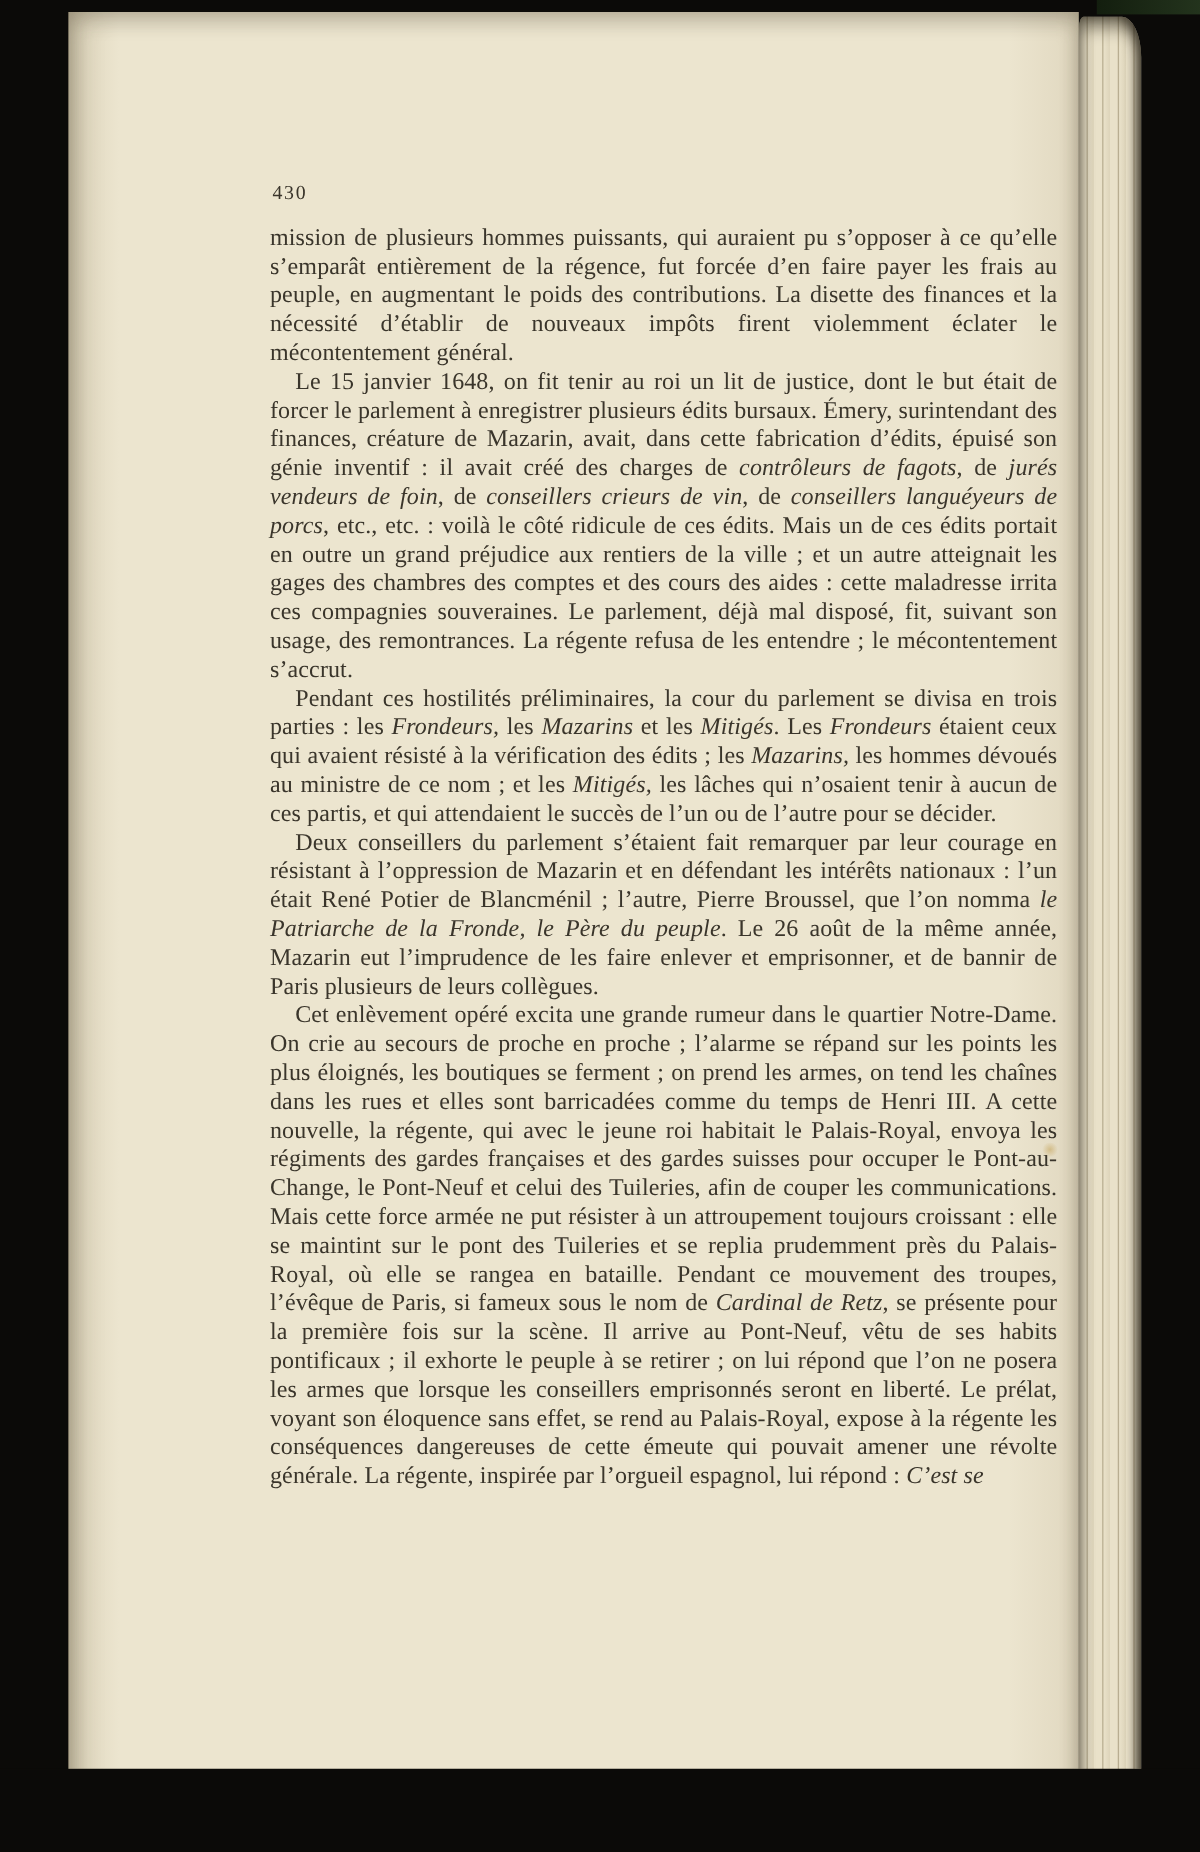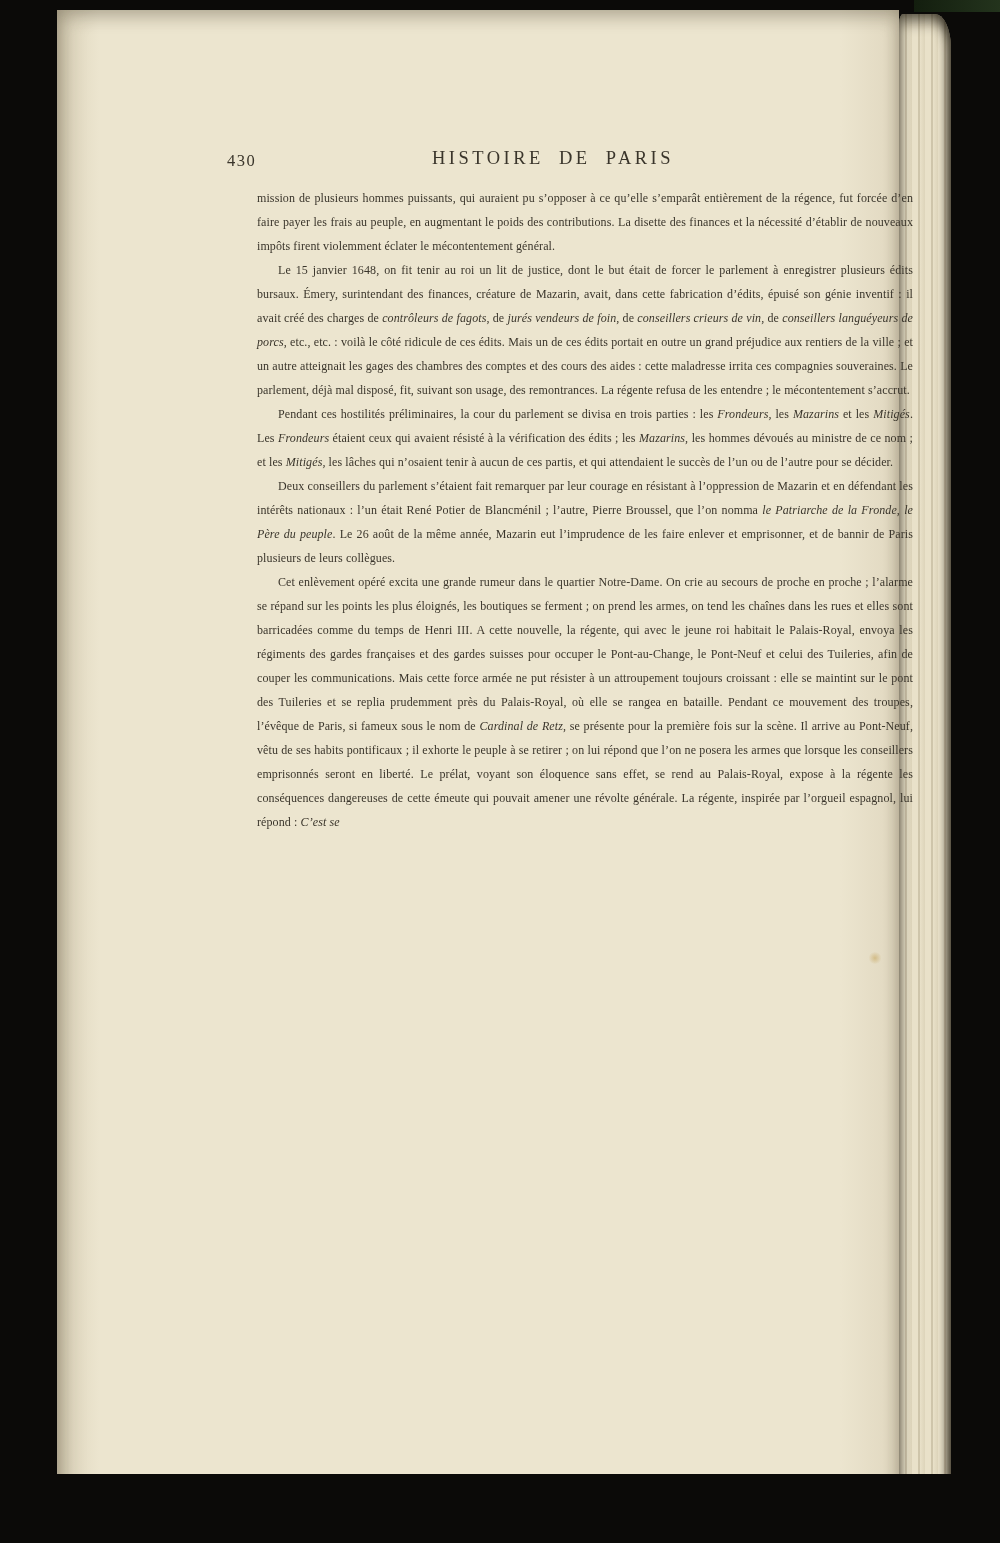--- a/index.html
+++ b/index.html
@@ -53,41 +53,40 @@
     position:absolute; left:2px; top:3px;
     font-size:16.5px; letter-spacing:1.5px;
   }
   .running-title {
     position:absolute; left:0; right:0; top:0; text-align:center;
     font-size:18.5px; letter-spacing:3.5px; word-spacing:7px;
   }
   
   .text-block {
     position:absolute; left:168px; top:176px; width:656px;
-    text-align:justify; font-size:12px; line-height:24px;
-    color: var(--ink,#3a352b); letter-spacing:.1px;margin-left:32px;
+    text-align:justify; font-size:20px; line-height:24px;
+    color: var(--ink,#3a352b); letter-spacing:.1px;
   }
   .para { margin:0; }
   .para.indent { text-indent:21px; }
   .para i { font-style:italic; }
 </style>
 </head>
 <body>
 
 <div class="stage">
 
   <div class="cover-sliver"></div>
 
   <div class="page-edges"></div>
 
   <div class="page">
 
     <div class="header">
       <span class="pagenum">430</span>
-      <span class="running-title">HISTOIRE DE PARIS</span>
     </div>
 
     <div class="text-block">
         <p class="para"><span>mission de plusieurs hommes puissants, qui auraient pu s’opposer à ce qu’elle s’emparât entièrement de la régence, fut forcée d’en faire payer les frais au peuple, en augmentant le poids des contributions. La disette des finances et la nécessité d’établir de nouveaux impôts firent violemment éclater le mécontentement général.</span></p>
         <p class="para indent"><span>Le 15 janvier 1648, on fit tenir au roi un lit de justice, dont le but était de forcer le parlement à enregistrer plusieurs édits bursaux. Émery, surintendant des finances, créature de Mazarin, avait, dans cette fabrication d’édits, épuisé son génie inventif : il avait créé des charges de </span><i>contrôleurs de fagots</i><span>, de </span><i>jurés vendeurs de foin</i><span>, de </span><i>conseillers crieurs de vin</i><span>, de </span><i>conseillers languéyeurs de porcs</i><span>, etc., etc. : voilà le côté ridicule de ces édits. Mais un de ces édits portait en outre un grand préjudice aux rentiers de la ville ; et un autre atteignait les gages des chambres des comptes et des cours des aides : cette maladresse irrita ces compagnies souveraines. Le parlement, déjà mal disposé, fit, suivant son usage, des remontrances. La régente refusa de les entendre ; le mécontentement s’accrut.</span></p>
         <p class="para indent"><span>Pendant ces hostilités préliminaires, la cour du parlement se divisa en trois parties : les </span><i>Frondeurs,</i><span> les </span><i>Mazarins</i><span> et les </span><i>Mitigés</i><span>. Les </span><i>Frondeurs</i><span> étaient ceux qui avaient résisté à la vérification des édits ; les </span><i>Mazarins,</i><span> les hommes dévoués au ministre de ce nom ; et les </span><i>Mitigés,</i><span> les lâches qui n’osaient tenir à aucun de ces partis, et qui attendaient le succès de l’un ou de l’autre pour se décider.</span></p>
         <p class="para indent"><span>Deux conseillers du parlement s’étaient fait remarquer par leur courage en résistant à l’oppression de Mazarin et en défendant les intérêts nationaux : l’un était René Potier de Blancménil ; l’autre, Pierre Broussel, que l’on nomma </span><i>le Patriarche de la Fronde, le Père du peuple</i><span>. Le 26 août de la même année, Mazarin eut l’imprudence de les faire enlever et emprisonner, et de bannir de Paris plusieurs de leurs collègues.</span></p>
         <p class="para indent"><span>Cet enlèvement opéré excita une grande rumeur dans le quartier Notre-Dame. On crie au secours de proche en proche ; l’alarme se répand sur les points les plus éloignés, les boutiques se ferment ; on prend les armes, on tend les chaînes dans les rues et elles sont barricadées comme du temps de Henri III. A cette nouvelle, la régente, qui avec le jeune roi habitait le Palais-Royal, envoya les régiments des gardes françaises et des gardes suisses pour occuper le Pont-au-Change, le Pont-Neuf et celui des Tuileries, afin de couper les communications. Mais cette force armée ne put résister à un attroupement toujours croissant : elle se maintint sur le pont des Tuileries et se replia prudemment près du Palais-Royal, où elle se rangea en bataille. Pendant ce mouvement des troupes, l’évêque de Paris, si fameux sous le nom de </span><i>Cardinal de Retz</i><span>, se présente pour la première fois sur la scène. Il arrive au Pont-Neuf, vêtu de ses habits pontificaux ; il exhorte le peuple à se retirer ; on lui répond que l’on ne posera les armes que lorsque les conseillers emprisonnés seront en liberté. Le prélat, voyant son éloquence sans effet, se rend au Palais-Royal, expose à la régente les conséquences dangereuses de cette émeute qui pouvait amener une révolte générale. La régente, inspirée par l’orgueil espagnol, lui répond : </span><i>C’est se</i></p>
       </div>
 

